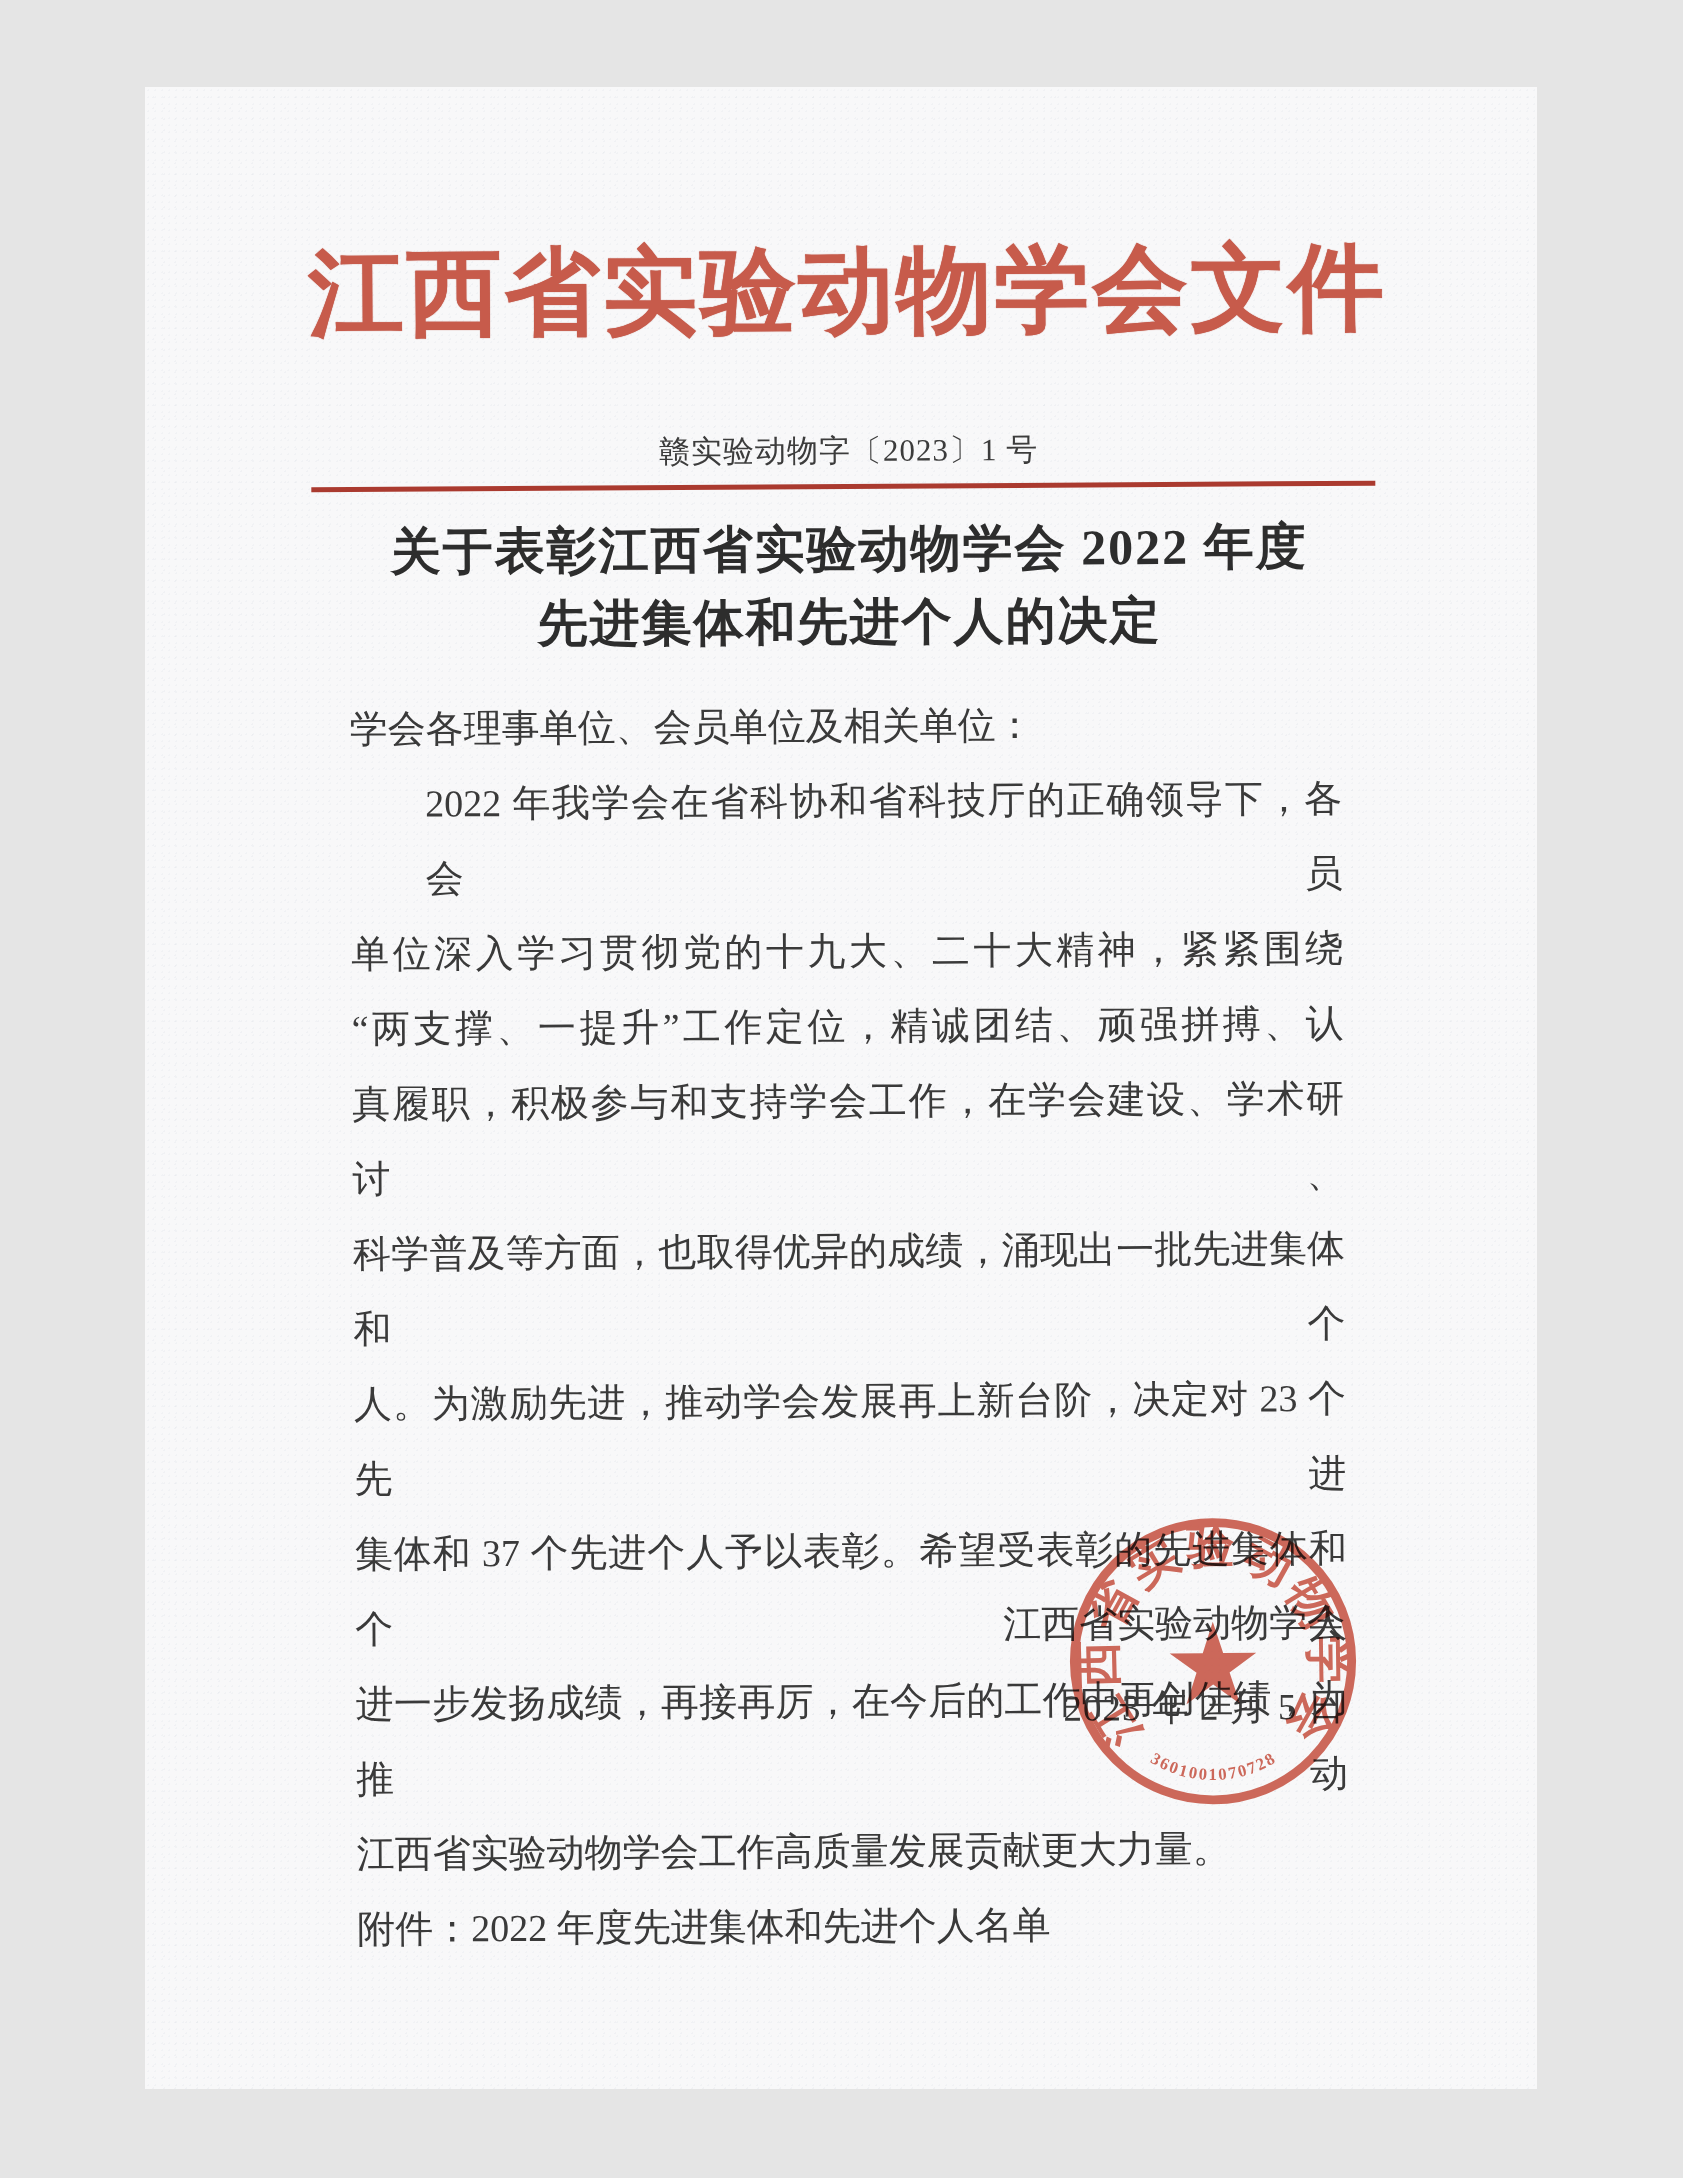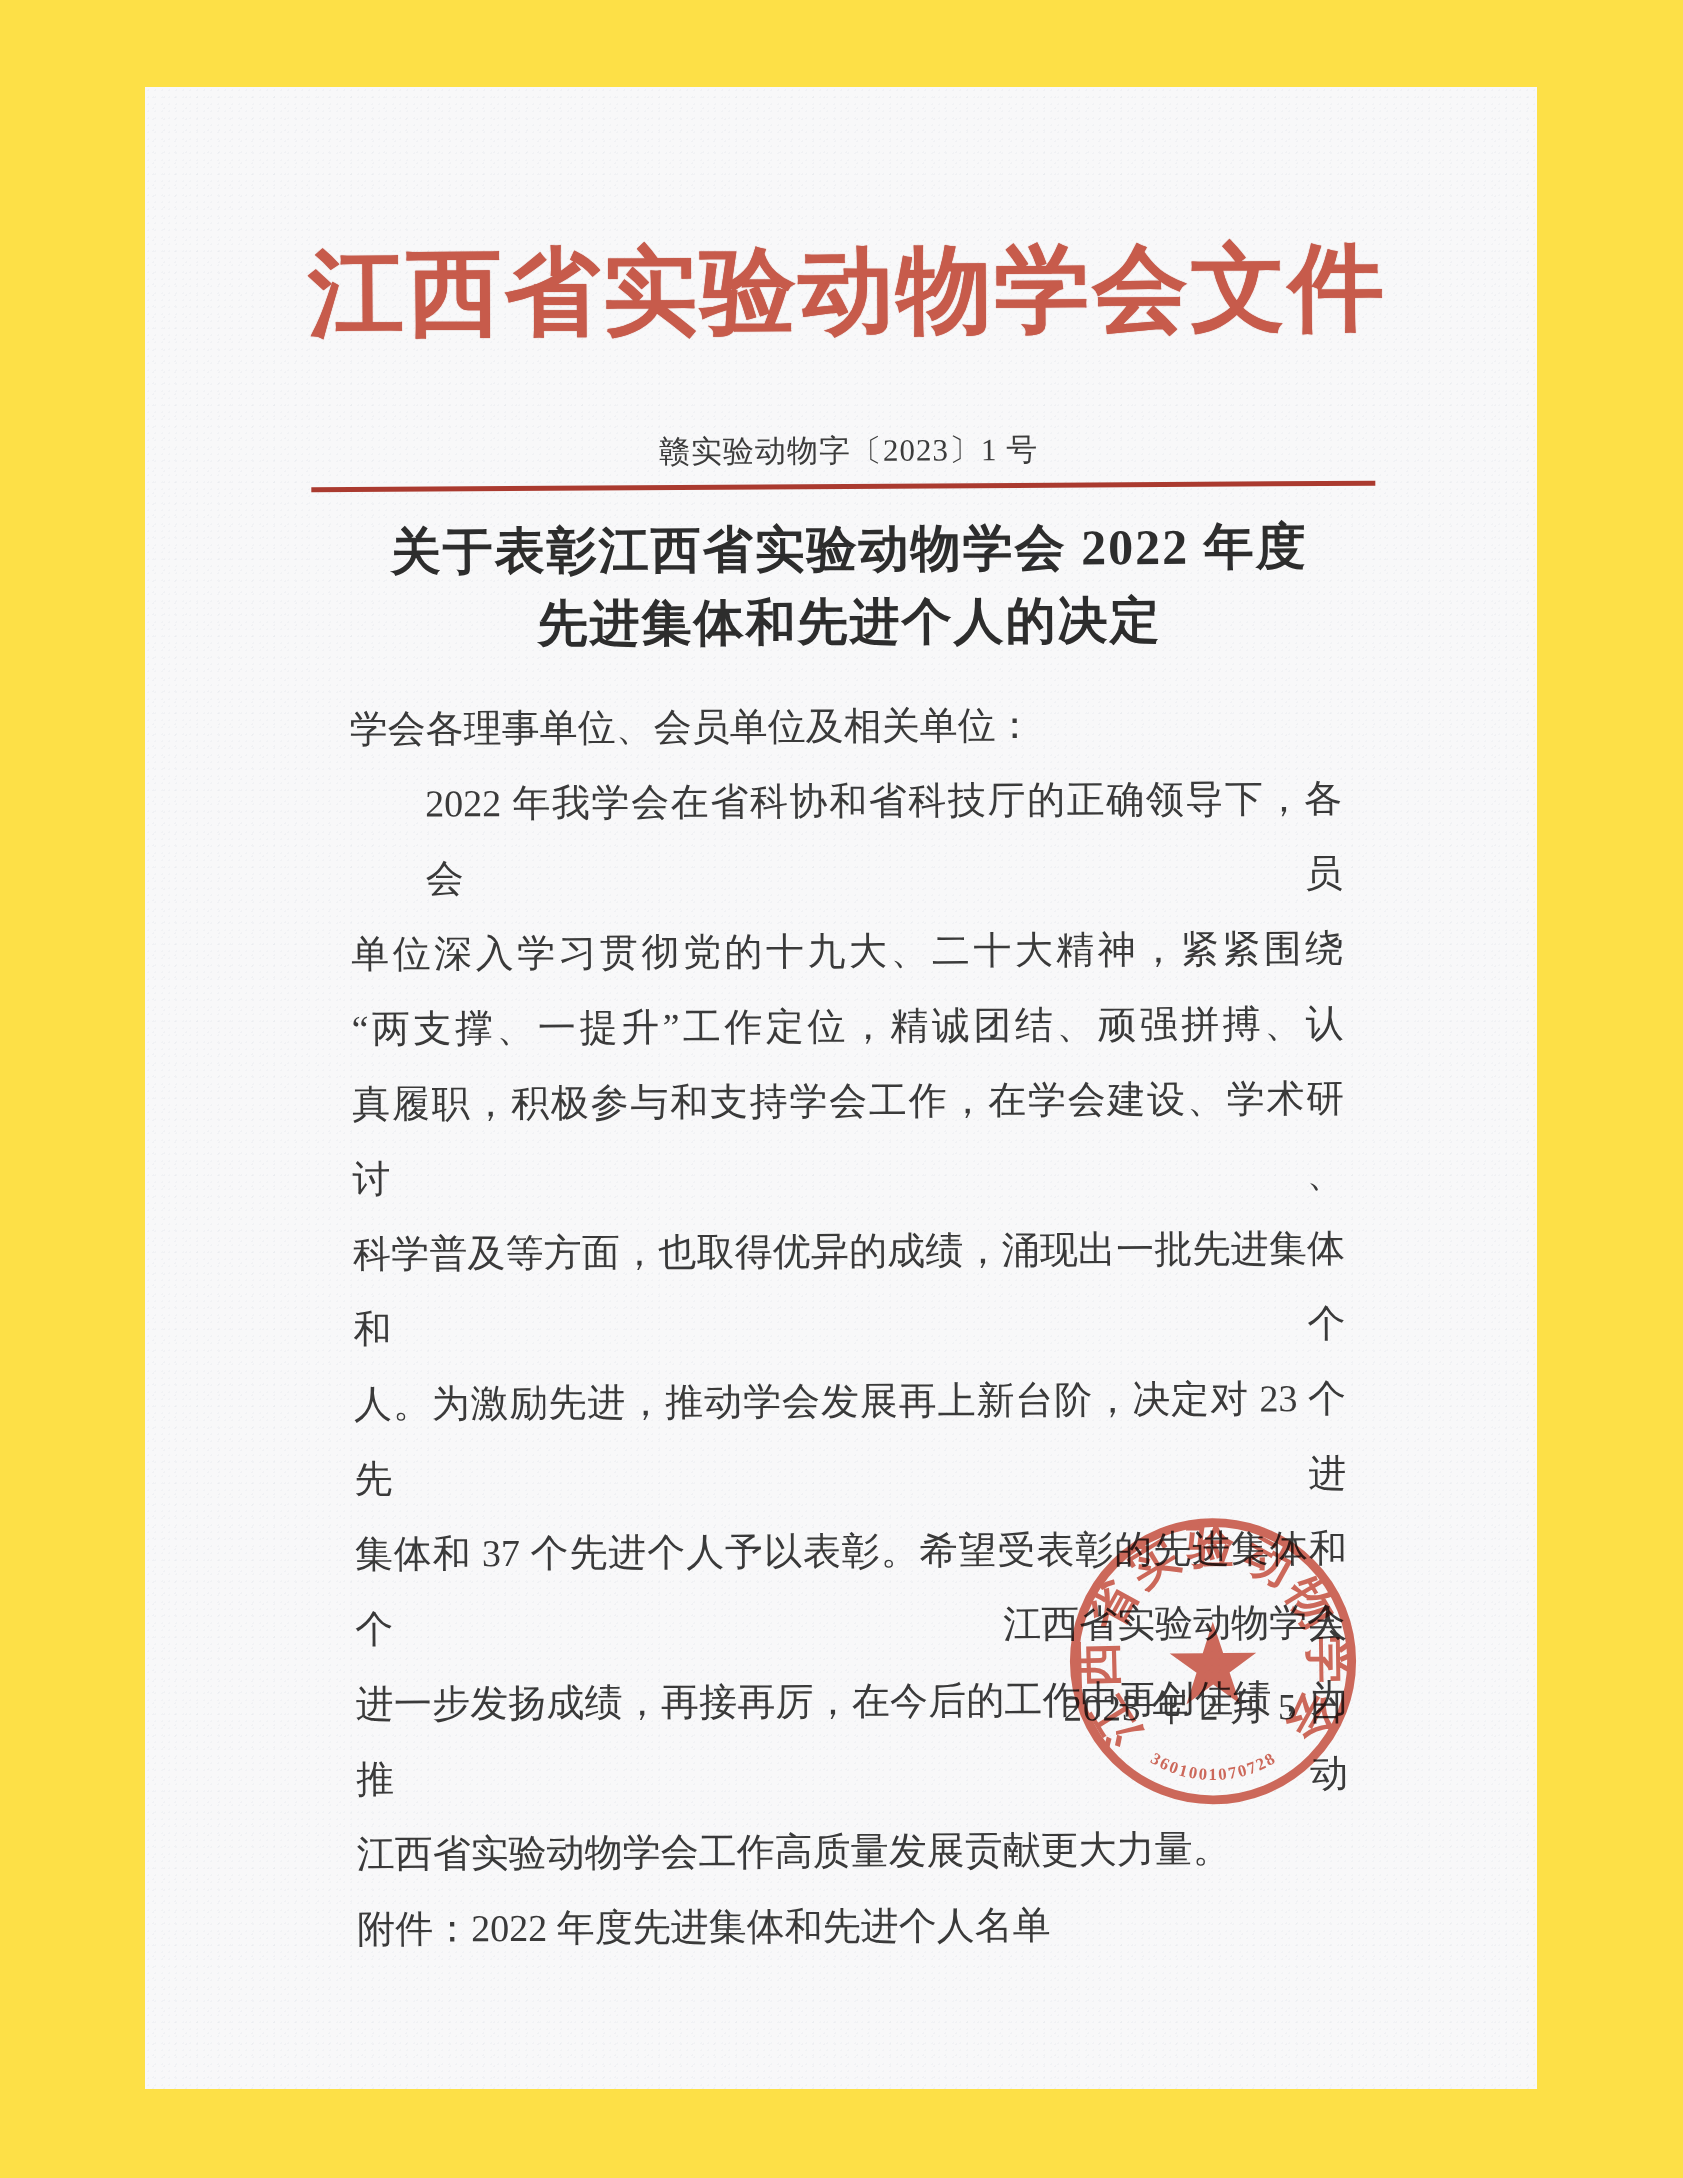--- a/index.html
+++ b/index.html
@@ -4,21 +4,21 @@
 <style>
   html, body {
     margin: 0;
     padding: 0;
     background: #ffffff;
   }
   .canvas {
     position: relative;
     width: 1683px;
     height: 2178px;
-    background: #fde047;
+    background: #e5e5e5;
     overflow: hidden;
     font-family: "Liberation Serif", "DejaVu Serif", serif;
   }
   .paper {
     position: absolute;
     left: 145px;
     top: 87px;
     width: 1392px;
     height: 2002px;
     background: #f8f8f9;

